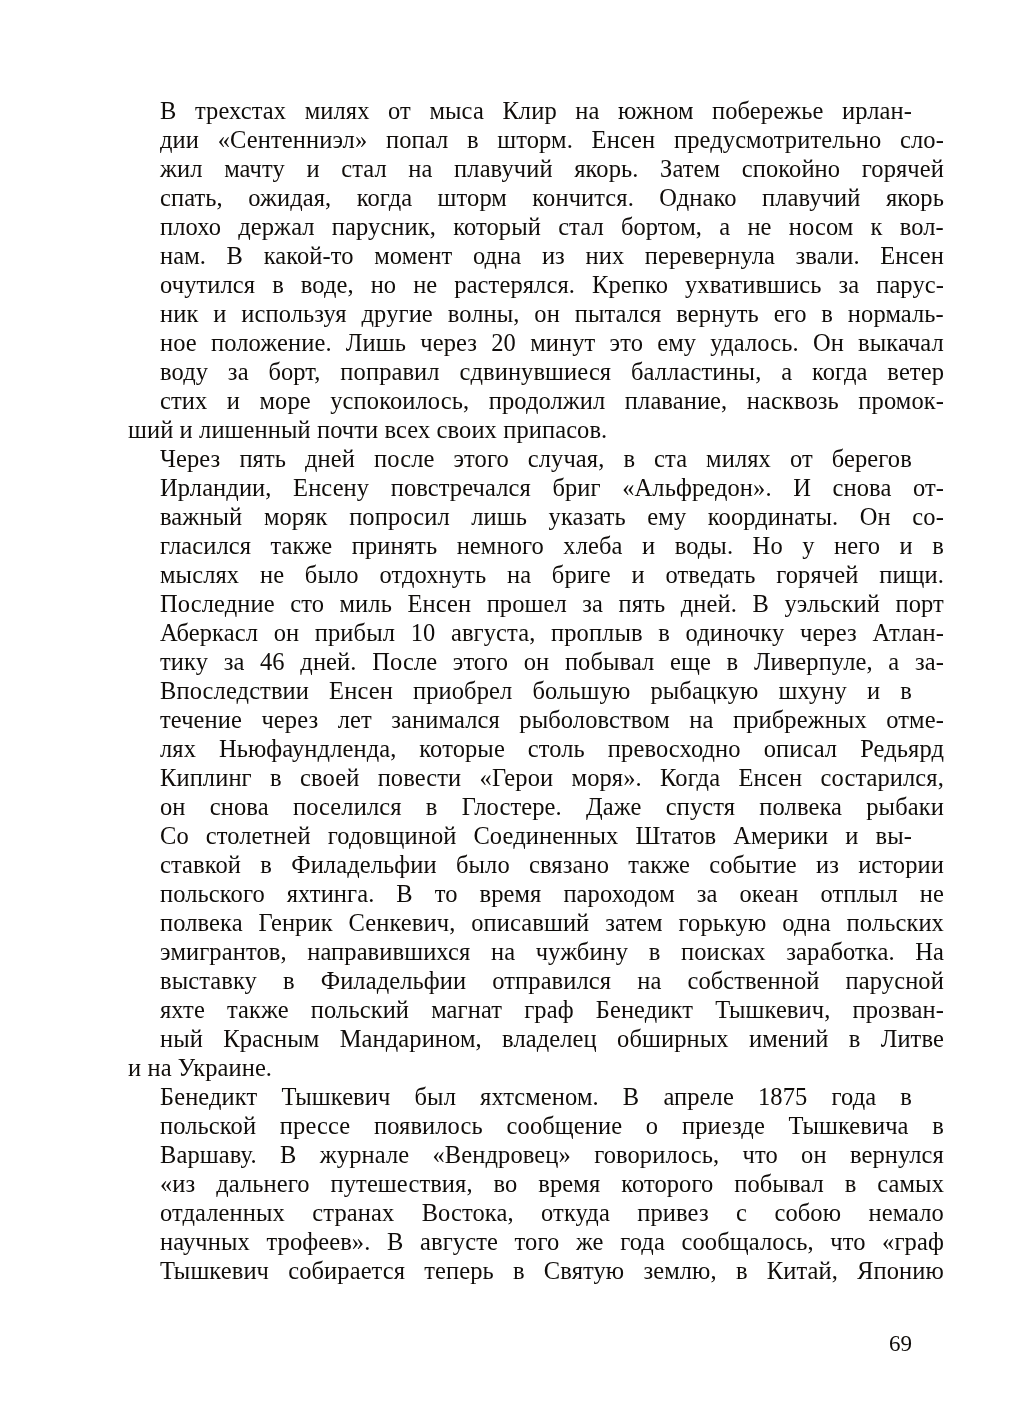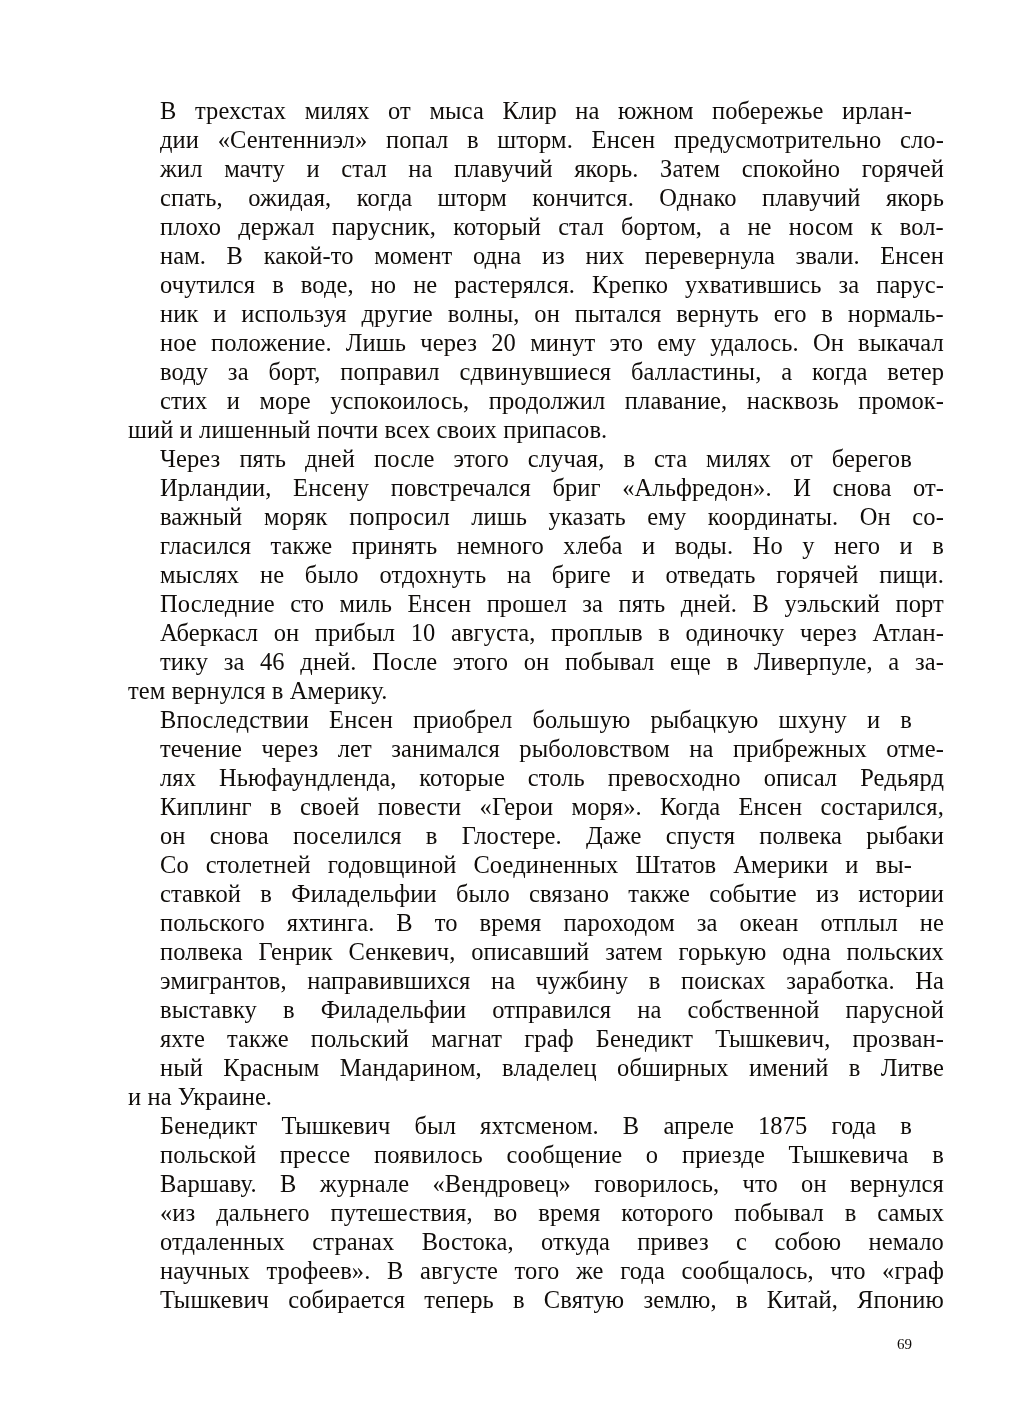--- a/index.html
+++ b/index.html
@@ -54,21 +54,21 @@
     width: 752px;
     margin-left: 32px;
     padding-left: 0;
   }
   #page-number {
     position: absolute;
     left: 0;
     top: 1330px;
     width: 912px;
     text-align: right;
-    font-size: 15px;
+    font-size: 23px;
     line-height: 28px;
     color: #100d0a;
   }
 </style>
 </head>
 <body>
 
 <div id="page">
 
   <div id="text-column">
@@ -297,21 +297,20 @@
           <span>После</span>
           <span>этого</span>
           <span>он</span>
           <span>побывал</span>
           <span>еще</span>
           <span>в</span>
           <span>Ливерпуле,</span>
           <span>а</span>
           <span>за-</span>
         </div>
-        <div class="line">тем вернулся в Америку.</div>
       </div>
       <div class="para">
         <div class="line j indent">
           <span>Впоследствии</span>
           <span>Енсен</span>
           <span>приобрел</span>
           <span>большую</span>
           <span>рыбацкую</span>
           <span>шхуну</span>
           <span>и</span>

